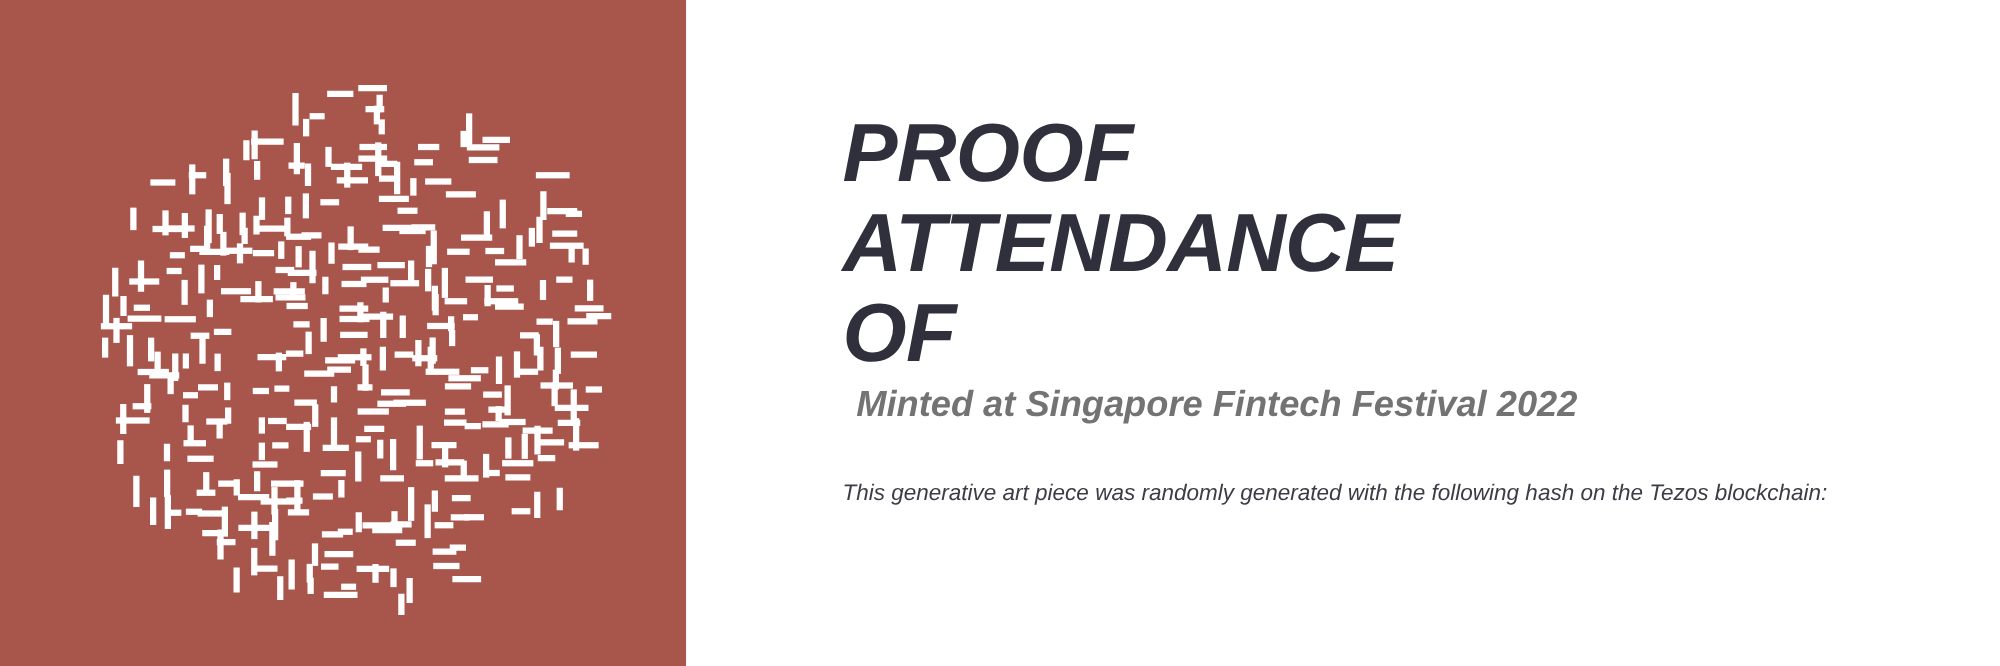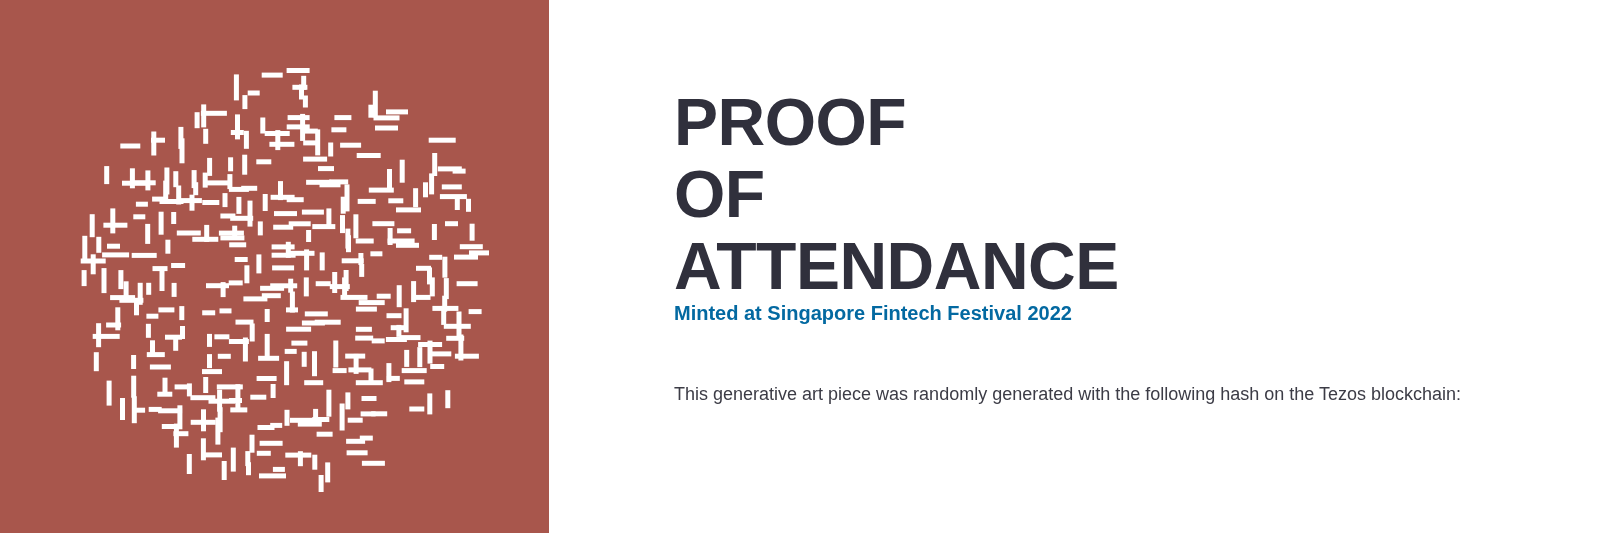--- a/index.html
+++ b/index.html
@@ -16,20 +16,21 @@
   }
 
   #certificate {
     position: relative;
     width: 1600px;
     height: 533px;
     background: #ffffff;
     display: flex;
     flex-direction: row;
     align-items: flex-start;
+    font-style: italic;
   }
 
   
   #art-panel {
     position: relative;
     width: 549px;
     height: 533px;
     flex: 0 0 549px;
     background: #a8564c;
     overflow: hidden;
@@ -67,25 +68,25 @@
     white-space: nowrap;
     margin: 0;
   }
 
   #subtitle {
     position: absolute;
     left: 125px;
     top: 298px;
     font-family: "Liberation Sans", sans-serif;
     font-weight: 700;
-    font-size: 20px;
+    font-size: 29px;
     line-height: 30px;
-    color: #0369a1;
+    color: #737373;
     white-space: nowrap;
-    margin: 0;
+    margin: 11px;
   }
 
   #description-block {
     position: absolute;
     left: 125px;
     top: 383px;
     width: 900px;
   }
   .description-line {
     font-family: "Liberation Sans", sans-serif;
@@ -453,22 +454,22 @@
           <rect x="259.0" y="473.4" width="27" height="5" fill="#ffffff"></rect>
           <rect x="318.6" y="475.0" width="5" height="17" fill="#ffffff"></rect>
         </g>
     </svg>
   </div>
 
   <div id="content-panel">
 
     <div id="headline-block">
       <div class="headline-line">PROOF</div>
+      <div class="headline-line">ATTENDANCE</div>
       <div class="headline-line">OF</div>
-      <div class="headline-line">ATTENDANCE</div>
     </div>
 
     <div id="subtitle">Minted at Singapore Fintech Festival 2022</div>
 
     <div id="description-block">
       <div class="description-line">This generative art piece was randomly generated with the following hash on the Tezos blockchain:</div>
     </div>
 
   </div>
 </div>

